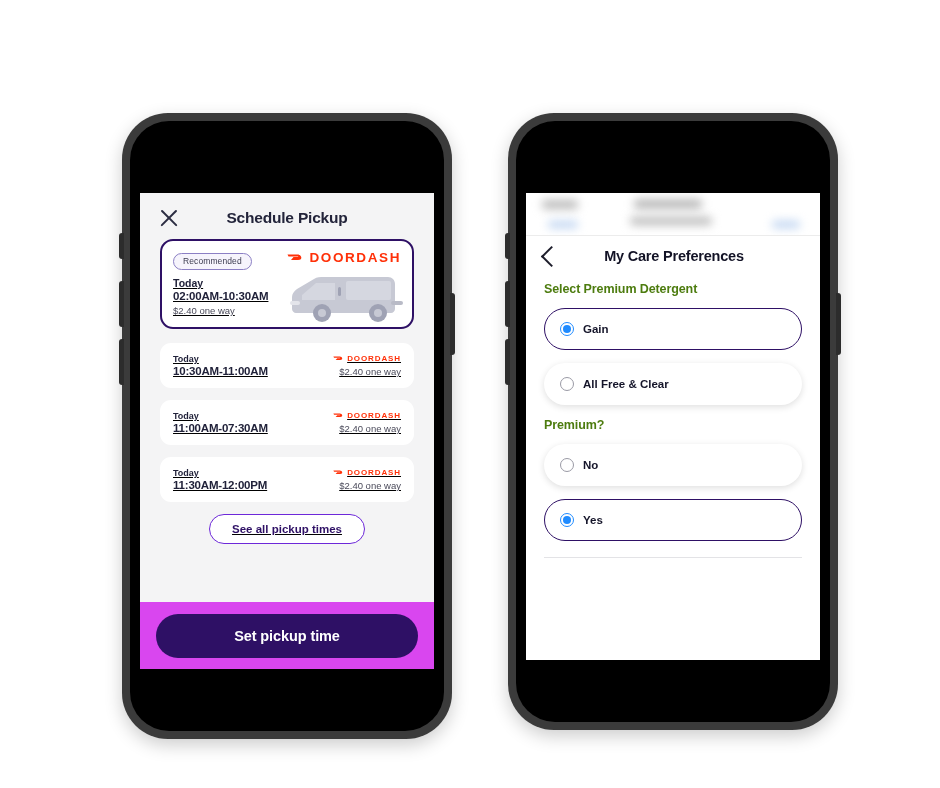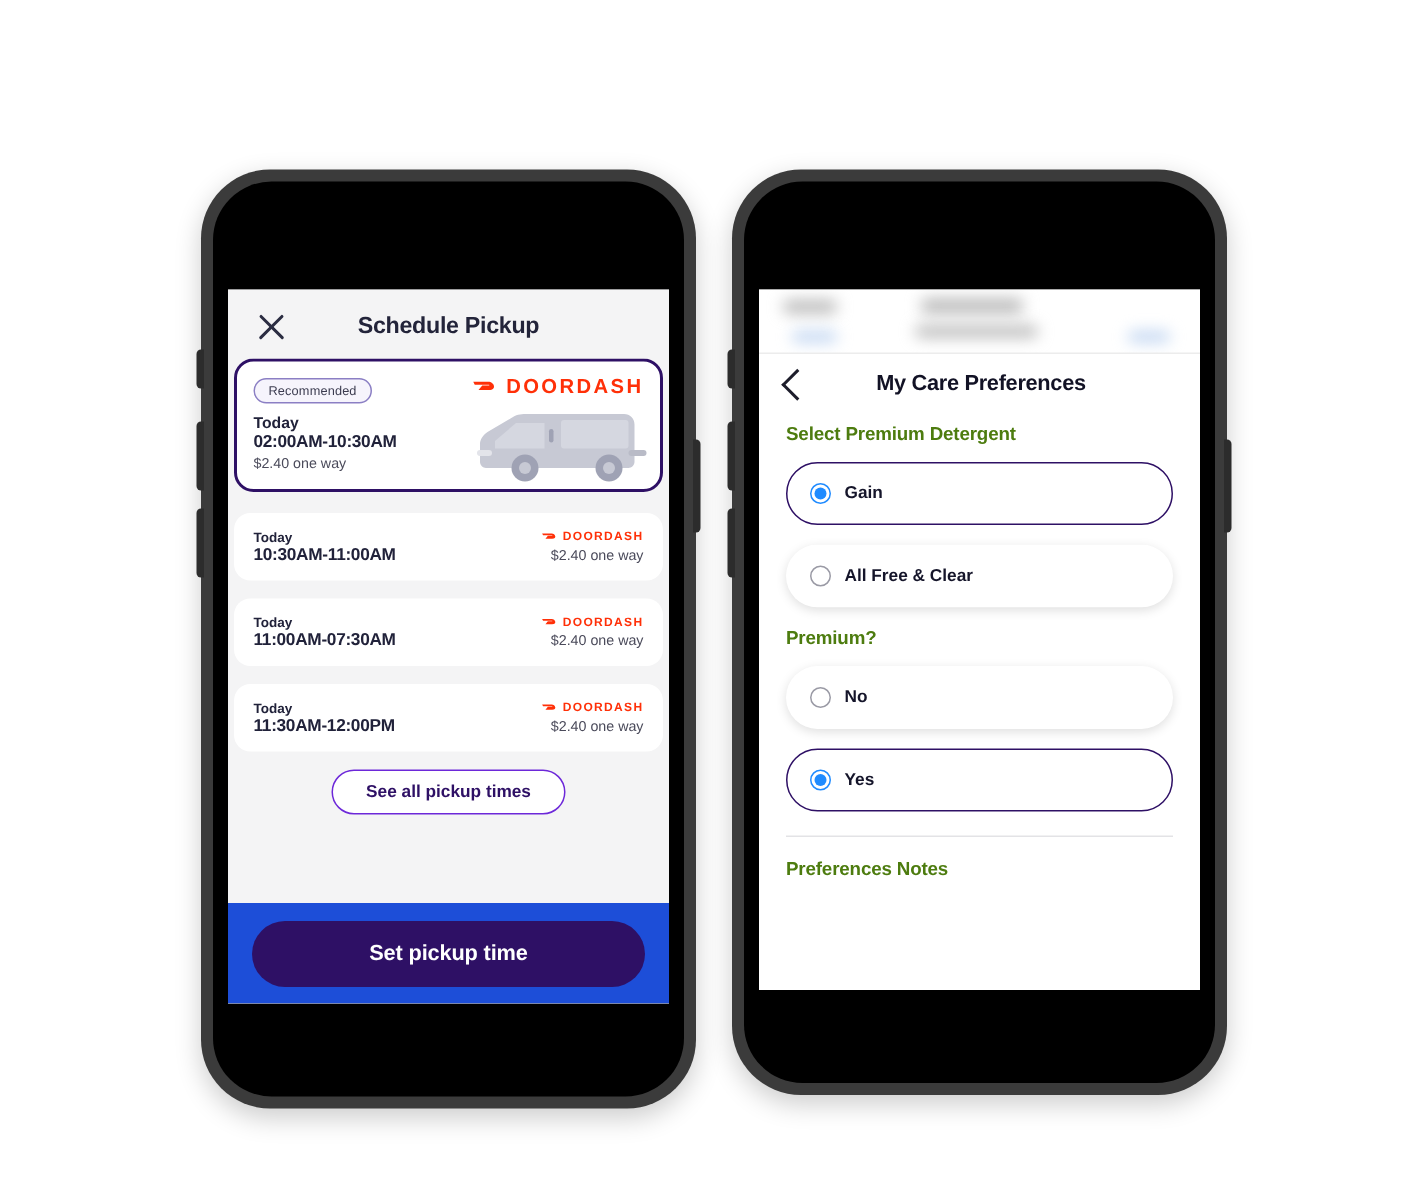--- a/index.html
+++ b/index.html
@@ -39,21 +39,21 @@
   }
   .side-btn {
     position: absolute;
     background: #2c2c2c;
     border-radius: 3px;
   }
   .side-btn.left  { left: -3px;  width: 5px; border-radius: 3px 0 0 3px; }
   .side-btn.right { right: -3px; width: 5px; border-radius: 0 3px 3px 0; }
 
   
-  #phone-left  { left: 134px; top: 113px; width: 330px; height: 626px; }
+  #phone-left  { left: 122px; top: 113px; width: 330px; height: 626px; }
   #phone-left .screen { top: 72px; bottom: 62px; }
 
   .sp-body {
     position: absolute;
     inset: 0;
     background: #f4f4f5;
     display: flex;
     flex-direction: column;
   }
   .sp-header {
@@ -85,22 +85,23 @@
     text-align: center;
     font-size: 15.5px;
     font-weight: bold;
     color: #23243a;
     margin-right: 22px;
     letter-spacing: -0.2px;
   }
 
   .sp-scroll {
     flex: 1;
-    padding: 0 4px;
+    padding: 0 20px;
     overflow: hidden;
+    text-decoration: underline;
   }
 
   
   .slot-featured {
     background: #ffffff;
     border: 2.2px solid #2e1065;
     border-radius: 13px;
     padding: 9px 11px 11px 11px;
     position: relative;
     margin-bottom: 14px;
@@ -191,39 +192,39 @@
     padding: 8px 22px;
     font-size: 11.5px;
     font-weight: bold;
     color: #2e1065;
     cursor: pointer;
     font-family: inherit;
   }
 
   .sp-footer {
     flex: none;
-    background: #1d4ed8;
+    background: #d946ef;
     padding: 12px 16px 11px 16px;
   }
   .primary-btn {
     width: 100%;
     background: #2e1065;
     color: #ffffff;
     border: none;
     border-radius: 26px;
     padding: 14px 0;
     font-size: 14.5px;
     font-weight: bold;
     cursor: pointer;
     font-family: inherit;
     letter-spacing: -0.1px;
   }
 
   
-  #phone-right { left: 488px; top: 113px; width: 330px; height: 617px; }
+  #phone-right { left: 508px; top: 113px; width: 330px; height: 617px; }
   #phone-right .screen { top: 72px; bottom: 62px; background:#fff; }
 
   .cp-body {
     position: absolute;
     inset: 0;
     background: #ffffff;
     display: flex;
     flex-direction: column;
     overflow: hidden;
   }
@@ -505,20 +506,19 @@
             <span class="opt-label">No</span>
           </div>
 
           <div class="opt selected">
             <span class="radio"></span>
             <span class="opt-label">Yes</span>
           </div>
 
           <div class="cp-divider"></div>
 
-          <div class="section-label">Preferences Notes</div>
 
         </div>
 
       </div>
     </div>
   </div>
 </div>
 
 </body></html>

